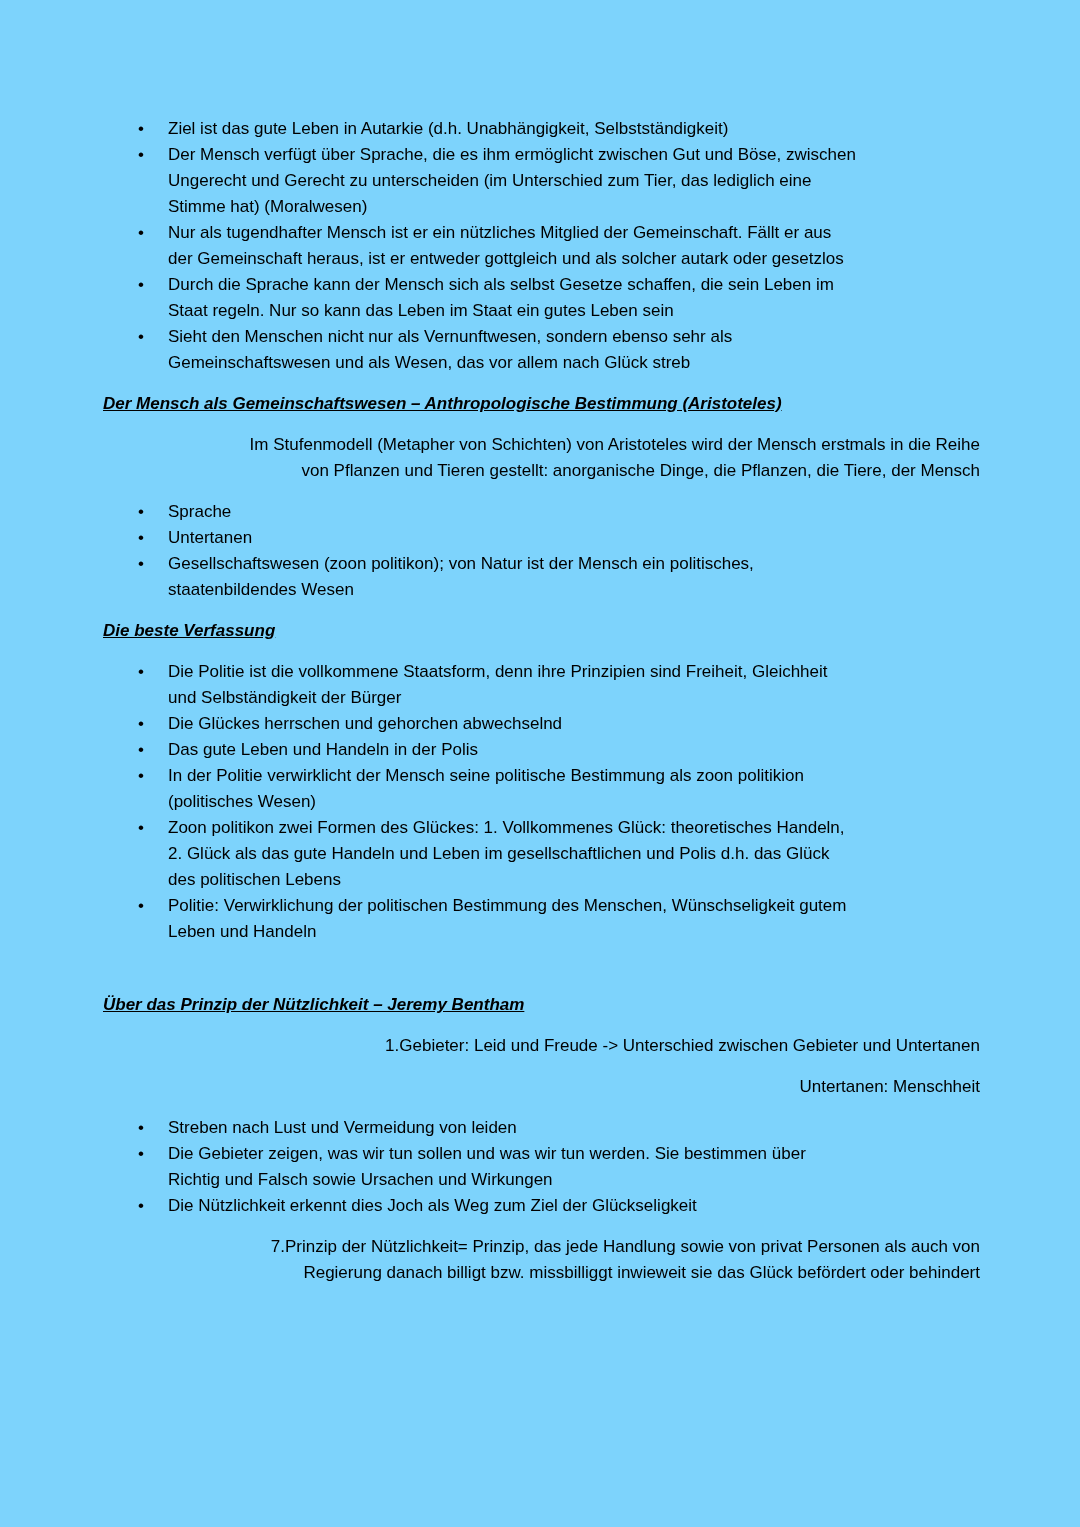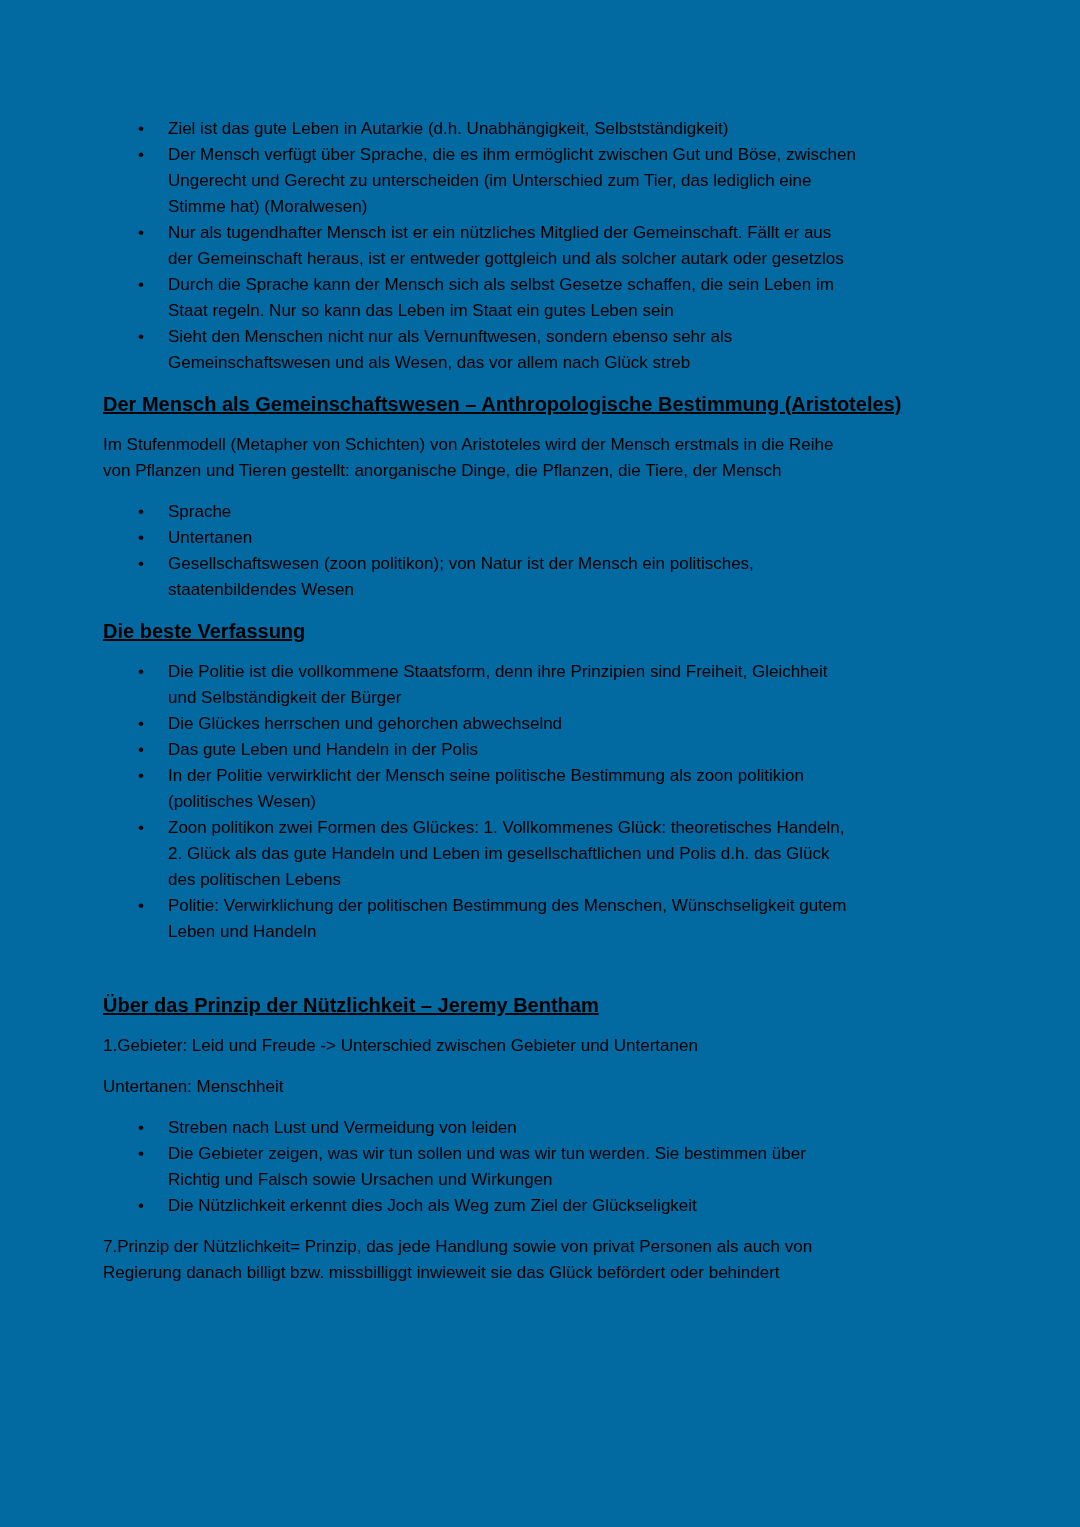--- a/index.html
+++ b/index.html
@@ -4,40 +4,42 @@
 <style>
   html, body {
     margin: 0;
     padding: 0;
     background: #ffffff;
   }
   .page {
     position: relative;
     width: 1080px;
     height: 1527px;
-    background: #0369a1;
+    background: #7dd3fc;
     box-sizing: border-box;
     padding: 116px 100px 40px 103px;
     overflow: hidden;
     font-family: "Liberation Sans", "DejaVu Sans", sans-serif;
     font-size: 17px;
     line-height: 26px;
     color: #000000;
   }
   .content { width: 100%; }
   p.para {
     margin: 0 0 15px 0;
     white-space: pre-line;
+    text-align: right;
   }
   h2.heading {
     margin: 0 0 15px 0;
-    font-size: 20px;
+    font-size: 17px;
     font-weight: 700;
     text-decoration: underline;
     white-space: pre-line;
+    font-style: italic;
   }
   ul.bullets {
     margin: 0 0 15px 0;
     padding: 0;
     list-style: none;
   }
   ul.bullets li {
     position: relative;
     padding-left: 65px;
     white-space: pre-line;

